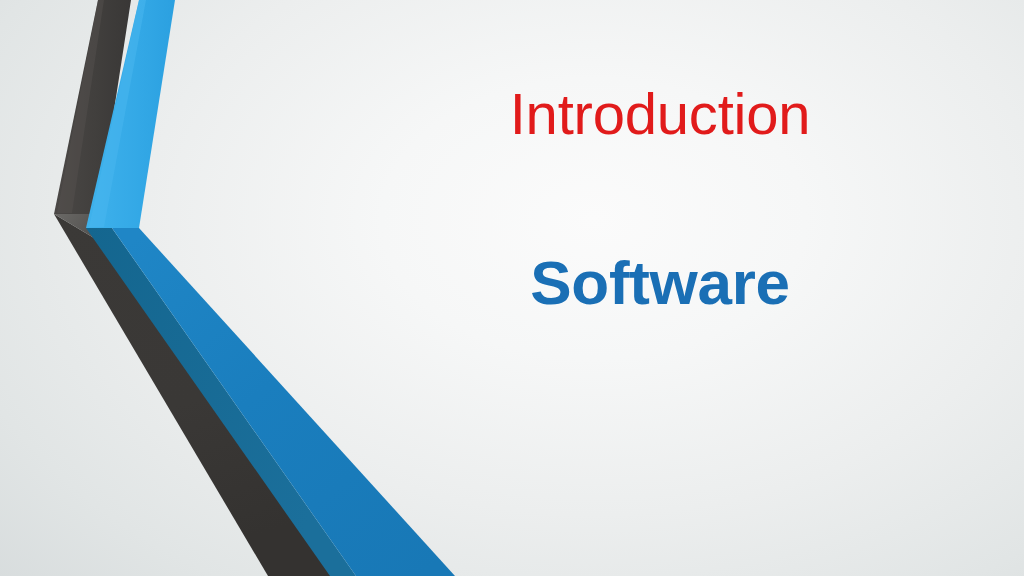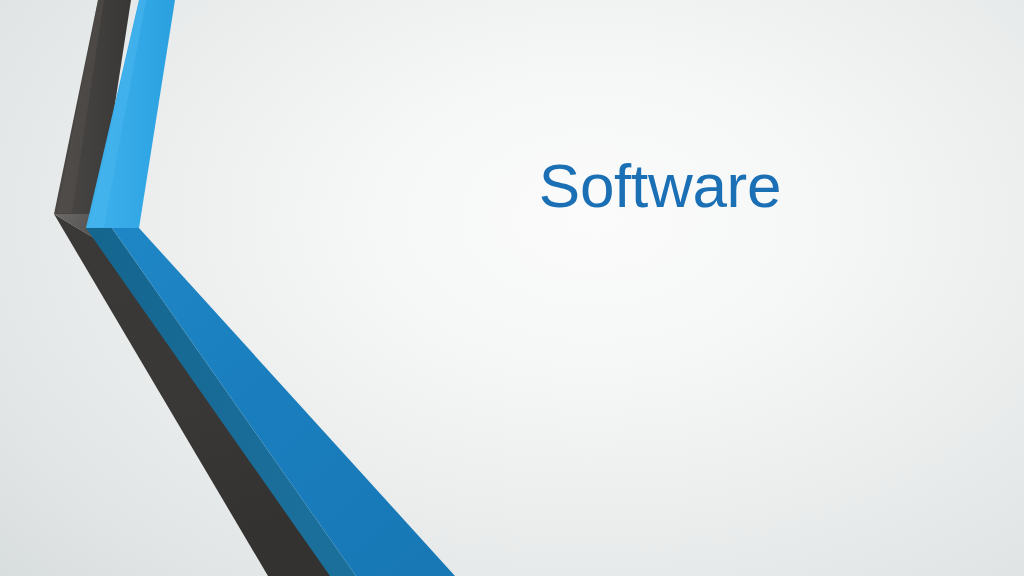--- a/index.html
+++ b/index.html
@@ -52,24 +52,24 @@
     margin: 0;
     padding: 24px 0 0 0;
     white-space: nowrap;
   }
   .spacer-line {
     height: 86px;
   }
   .title-main {
     font-size: 62px;
     line-height: 1.30;
-    font-weight: 400;
+    font-weight: 700;
     color: #1a6fb5;
     letter-spacing: -0.3px;
-    margin: 0;
+    margin: 12px;
   }
   .title-main .ln {
     display: block;
     white-space: nowrap;
   }
 </style>
 </head>
 <body>
 
 <div id="slide">
@@ -125,20 +125,21 @@
 
       <path d="M 86,228 L 139,228 L 112,228 Z" fill="#1d82c2"></path>
 
       <path d="M 139,0 L 175,0 L 139,228 L 86,228 Z" fill="url(#gradBlueUpper)"></path>
 
       <path d="M 139,0 L 146,0 L 104,227 L 89,227 Z" fill="#49b7ef" opacity="0.55"></path>
     </g>
   </svg>
 
   <div class="text-stack">
+    <h1 class="title-intro">Introduction</h1>
 
     <div class="spacer-line"></div>
 
     <div class="title-main">
       <span class="ln">Software</span>
     </div>
   </div>
 
 </div>
 

